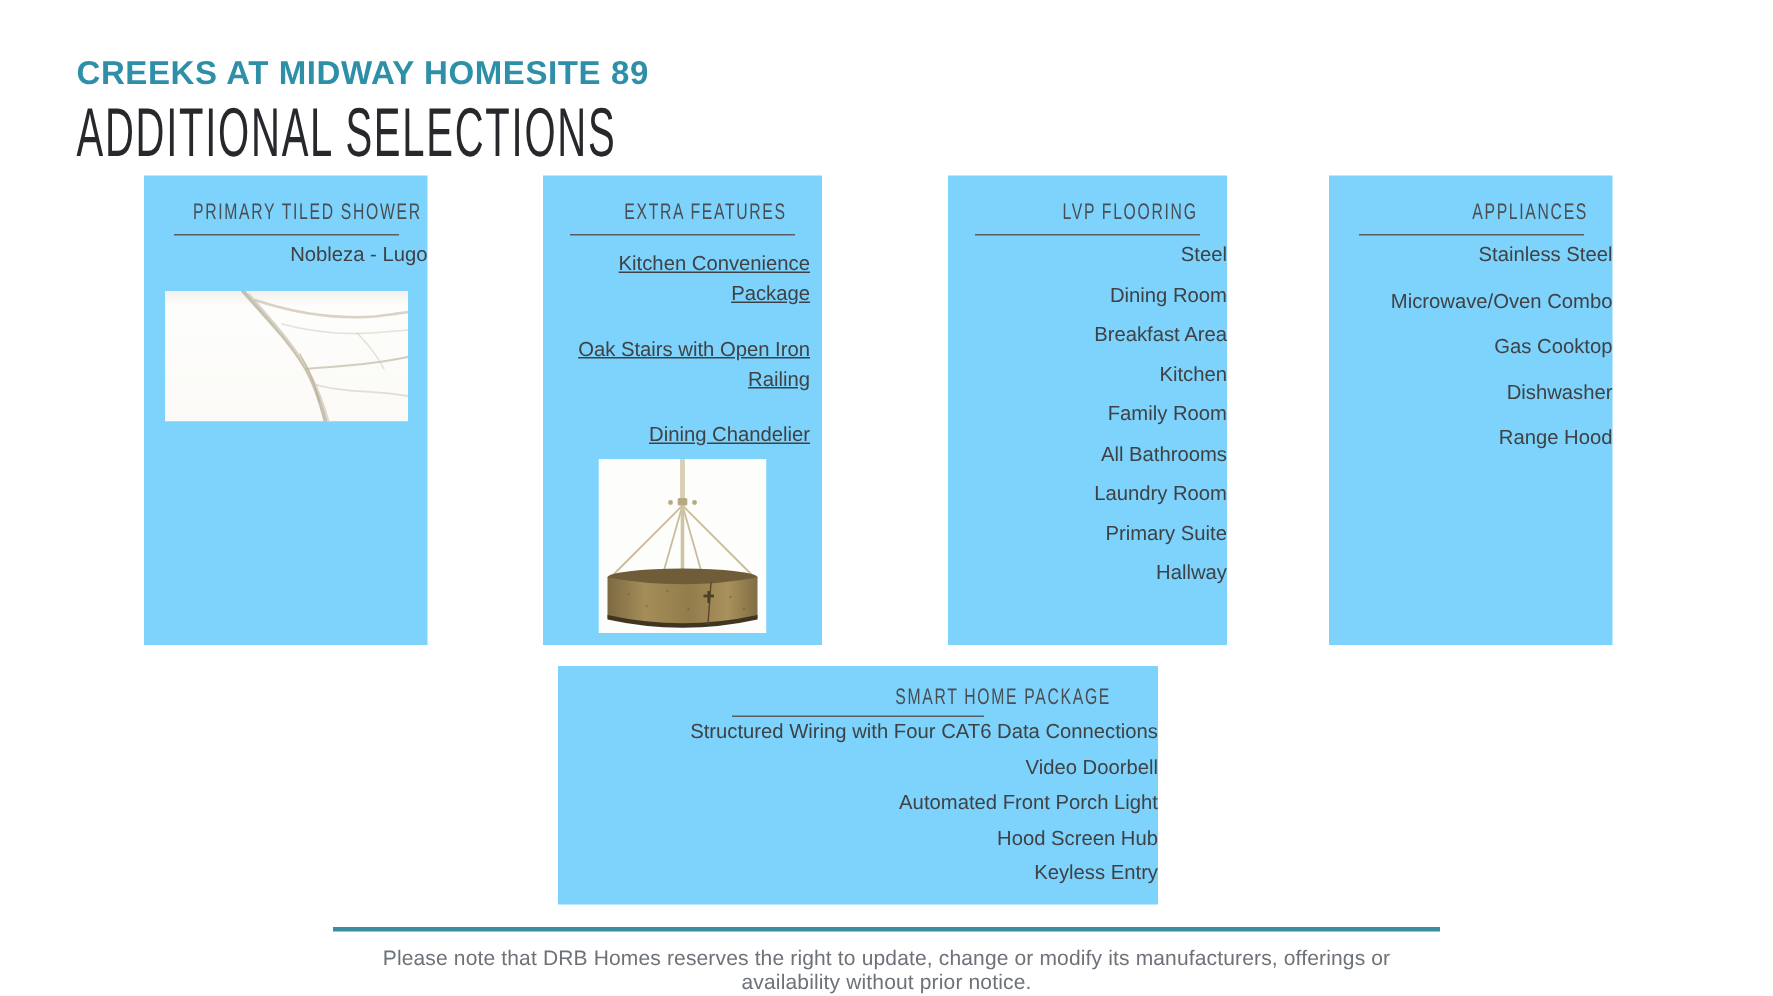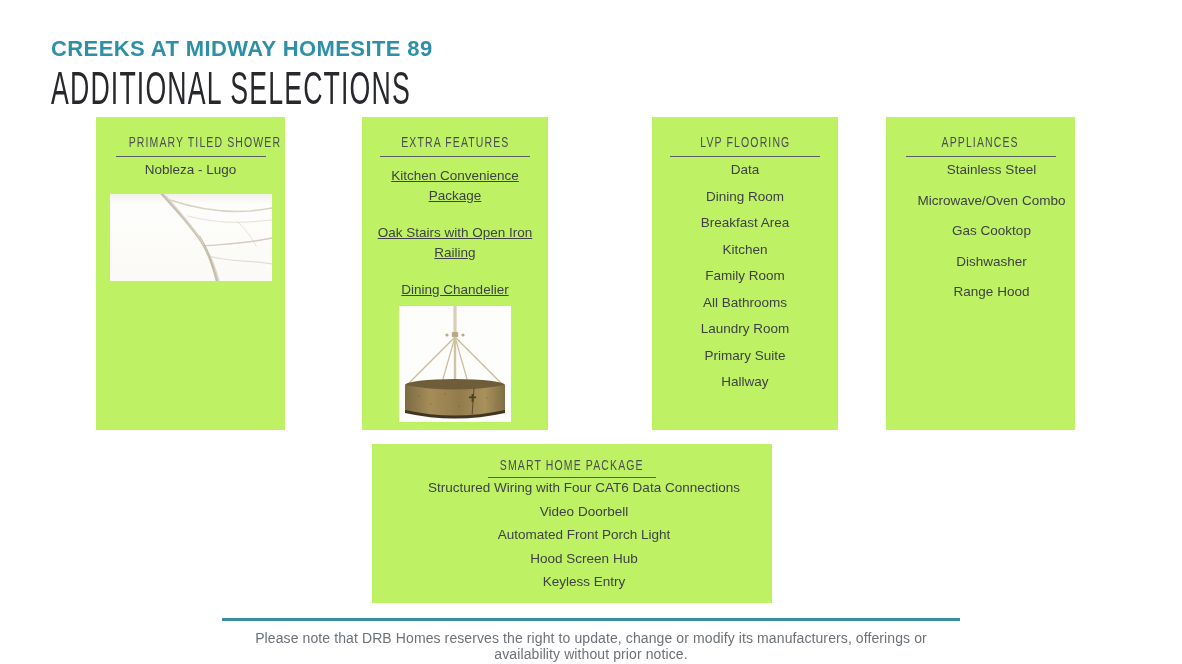--- a/index.html
+++ b/index.html
@@ -30,27 +30,27 @@
     letter-spacing: 2px;
     transform: scaleX(0.58);
     transform-origin: left center;
     white-space: nowrap;
     line-height: 1.0;
   }
 
   
   .panel {
     position: absolute;
-    background: #bef264;
-    text-align: center;
+    background: #7dd3fc;
+    text-align: right;
   }
   .panel-tall { top: 117px; height: 313px; }
   #panel-shower    { left: 96px;  width: 189px; }
   #panel-extra     { left: 362px; width: 186px; }
-  #panel-lvp       { left: 652px; width: 186px; }
+  #panel-lvp       { left: 632px; width: 186px; }
   #panel-appliance { left: 886px; width: 189px; }
   #panel-smart     { left: 372px; top: 444px; width: 400px; height: 159px; }
 
   .panel-title-wrap { padding-top: 16px; height: 35px; }
   .panel-title {
     display: inline-block;
     color: #4A4D52;
     font-size: 15px;
     letter-spacing: 1.6px;
     transform: scaleX(0.7);
@@ -204,21 +204,21 @@
       </g>
     </svg>
   </div>
 
   <div class="panel panel-tall" id="panel-lvp">
     <div class="panel-title-wrap">
       <span class="panel-title">LVP FLOORING</span>
       <div class="title-rule"></div>
     </div>
     <div class="list-lvp">
-      <div class="body-text lvp-item">Data</div>
+      <div class="body-text lvp-item">Steel</div>
       <div class="body-text lvp-item">Dining Room</div>
       <div class="body-text lvp-item">Breakfast Area</div>
       <div class="body-text lvp-item">Kitchen</div>
       <div class="body-text lvp-item">Family Room</div>
       <div class="body-text lvp-item">All Bathrooms</div>
       <div class="body-text lvp-item">Laundry Room</div>
       <div class="body-text lvp-item">Primary Suite</div>
       <div class="body-text lvp-item">Hallway</div>
     </div>
   </div>

